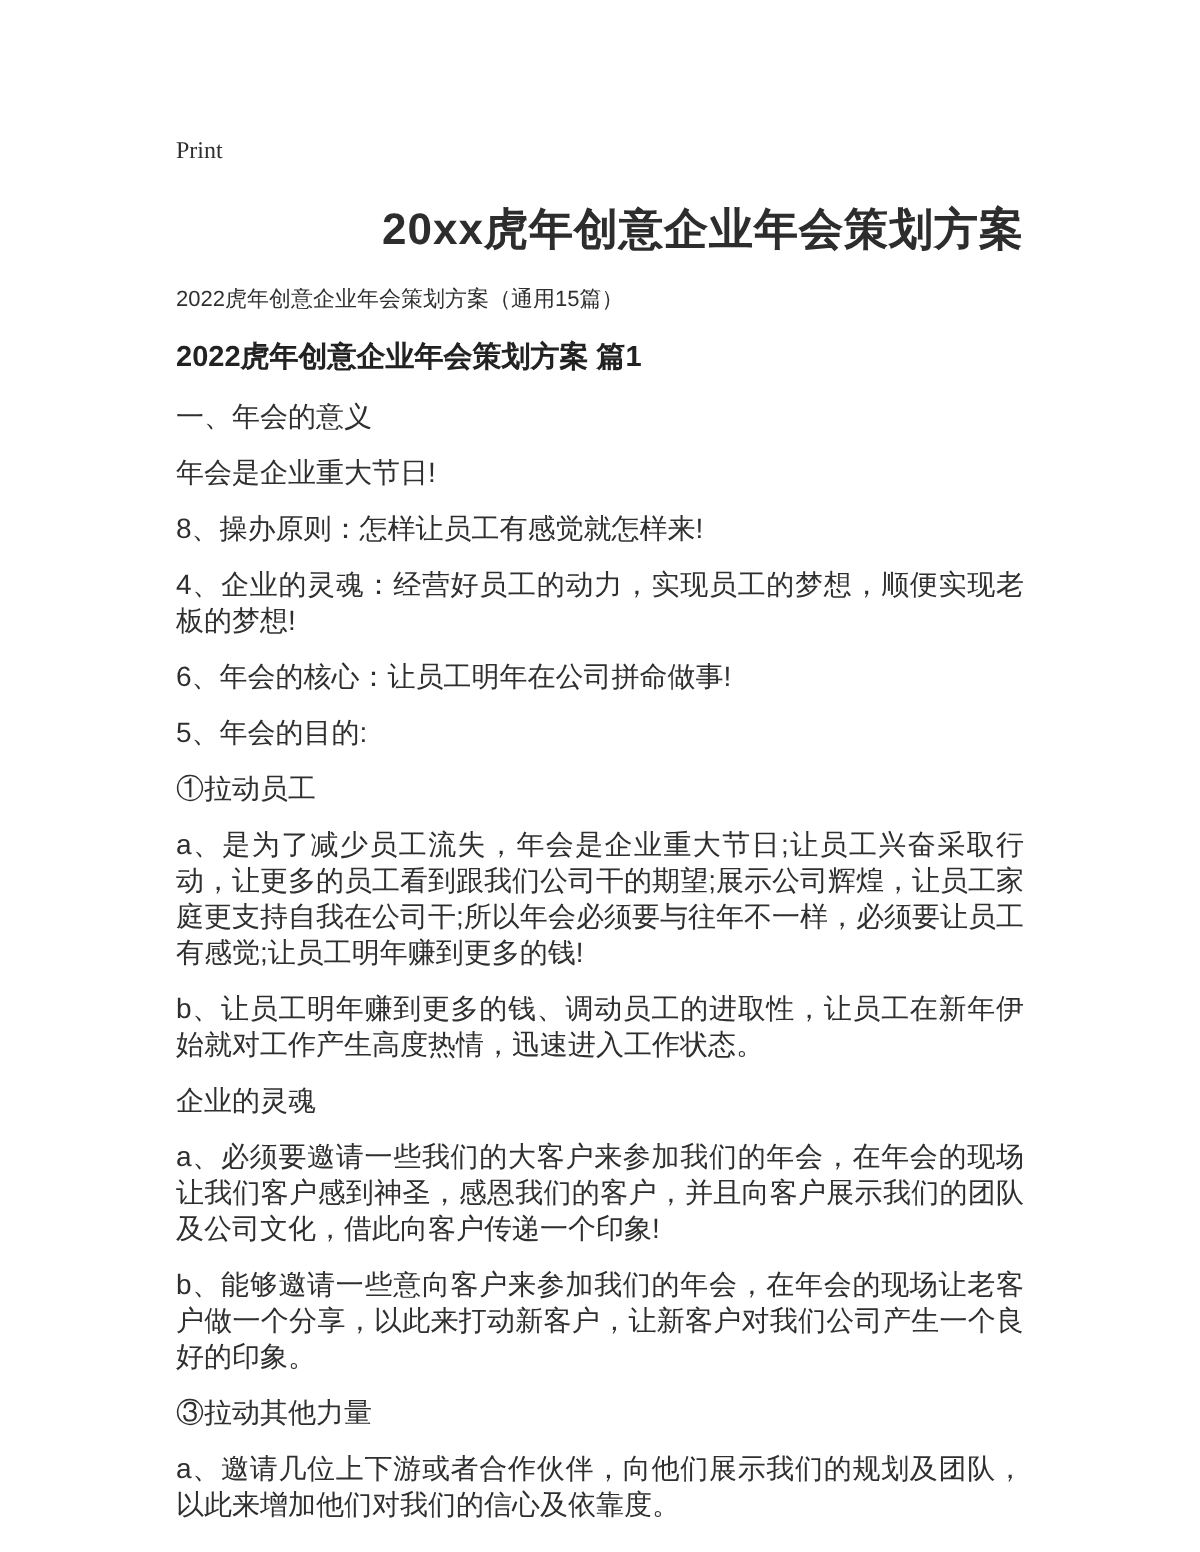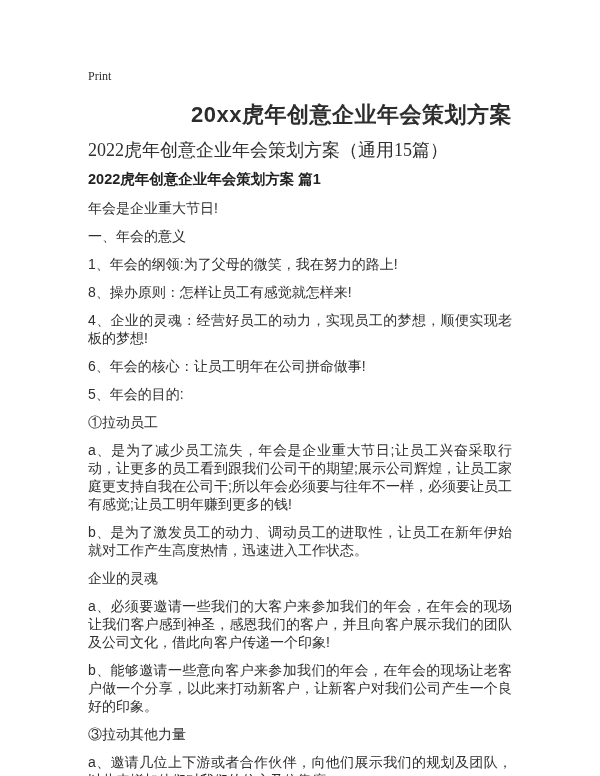--- a/index.html
+++ b/index.html
@@ -33,25 +33,24 @@
   .title {
     font-size: 22px;
     font-weight: 600;
     text-align: right;
     margin: 18px 0 0 0;
     line-height: 26px;
     color: #2d2d2d;
     letter-spacing: 0.5px;
   }
   .subtitle {
-    font-size: 18px;
+    font-size: 11px;
     font-weight: 400;
     margin: 13px 0 0 0;
     line-height: 19px;
-    font-family: Liberation Serif, serif;
   }
   .section-heading {
     font-size: 14.5px;
     font-weight: 700;
     margin: 9px 0 0 0;
     line-height: 20px;
     color: #222222;
   }
   .para {
     font-size: 14px;
@@ -63,29 +62,28 @@
 </style>
 </head>
 <body>
 
 <div class="page">
   <div class="content">
     <a class="print-link">Print</a>
     <h1 class="title">20xx虎年创意企业年会策划方案</h1>
     <p class="subtitle">2022虎年创意企业年会策划方案（通用15篇）</p>
     <h2 class="section-heading">2022虎年创意企业年会策划方案 篇1</h2>
+    <p class="para">一、年会的意义</p>
     <p class="para">年会是企业重大节日!</p>
-    <p class="para">一、年会的意义</p>
-    <p class="para">1、年会的纲领:为了父母的微笑，我在努力的路上!</p>
     <p class="para">8、操办原则：怎样让员工有感觉就怎样来!</p>
     <p class="para">4、企业的灵魂：经营好员工的动力，实现员工的梦想，顺便实现老板的梦想!</p>
     <p class="para">6、年会的核心：让员工明年在公司拼命做事!</p>
     <p class="para">5、年会的目的:</p>
     <p class="para">①拉动员工</p>
     <p class="para">a、是为了减少员工流失，年会是企业重大节日;让员工兴奋采取行动，让更多的员工看到跟我们公司干的期望;展示公司辉煌，让员工家庭更支持自我在公司干;所以年会必须要与往年不一样，必须要让员工有感觉;让员工明年赚到更多的钱!</p>
-    <p class="para">b、是为了激发员工的动力、调动员工的进取性，让员工在新年伊始就对工作产生高度热情，迅速进入工作状态。</p>
+    <p class="para">b、让员工明年赚到更多的钱、调动员工的进取性，让员工在新年伊始就对工作产生高度热情，迅速进入工作状态。</p>
     <p class="para">企业的灵魂</p>
     <p class="para">a、必须要邀请一些我们的大客户来参加我们的年会，在年会的现场让我们客户感到神圣，感恩我们的客户，并且向客户展示我们的团队及公司文化，借此向客户传递一个印象!</p>
     <p class="para">b、能够邀请一些意向客户来参加我们的年会，在年会的现场让老客户做一个分享，以此来打动新客户，让新客户对我们公司产生一个良好的印象。</p>
     <p class="para">③拉动其他力量</p>
     <p class="para">a、邀请几位上下游或者合作伙伴，向他们展示我们的规划及团队，以此来增加他们对我们的信心及依靠度。</p>
   </div>
 </div>
 
 </body></html>

